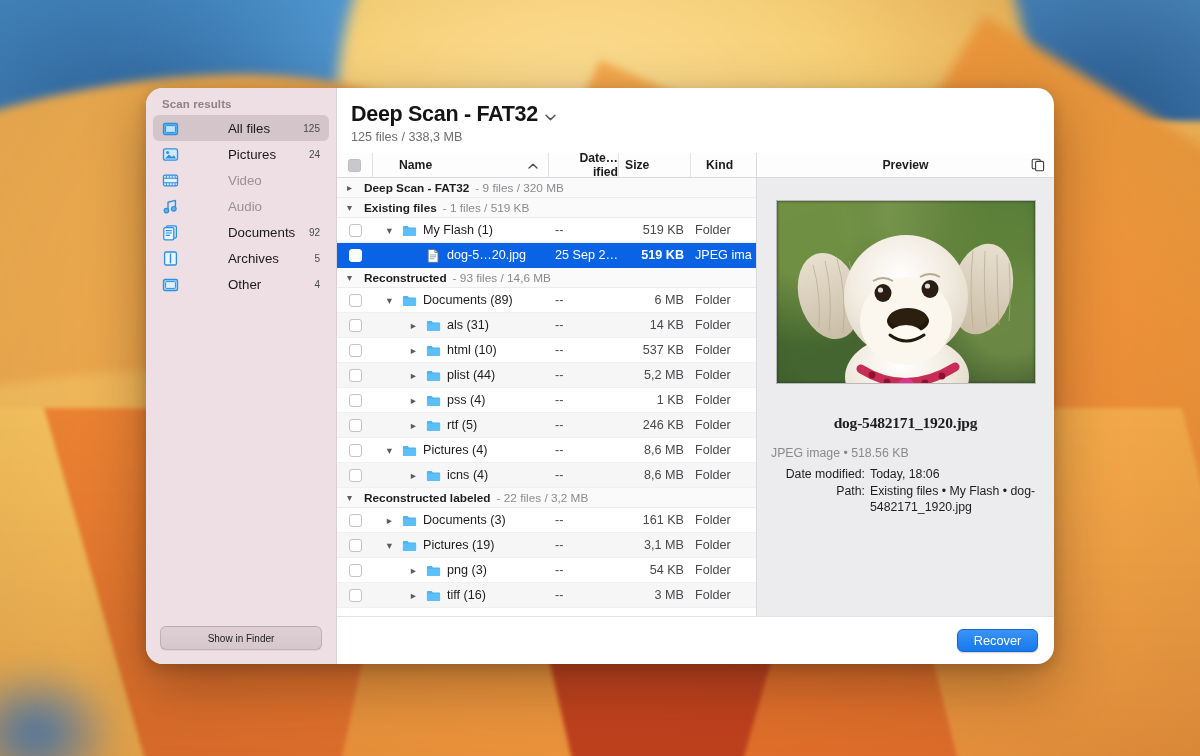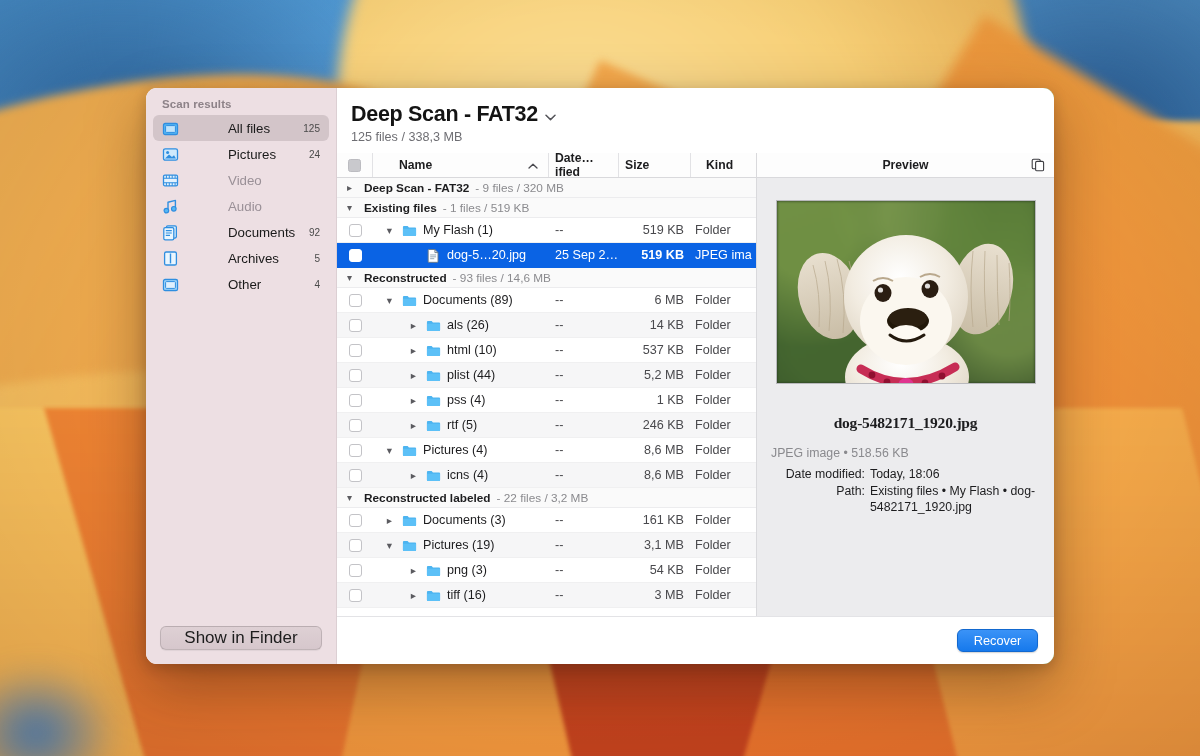--- a/index.html
+++ b/index.html
@@ -91,21 +91,21 @@
     filter: blur(14px);
   }
   .wp-vig {
     inset: 0;
     background: radial-gradient(ellipse at 50% 45%, rgba(0,0,0,0) 55%, rgba(0,0,0,.10) 100%);
   }
 
   
   #window {
     position: absolute; left: 146px; top: 88px; width: 908px; height: 576px;
-    border-radius: 11px; overflow: hidden;
+    border-radius: 17px; overflow: hidden;
     box-shadow: 0 22px 60px rgba(40,18,8,.38), 0 4px 14px rgba(40,18,8,.22);
     display: flex; background: #fff;
   }
 
   
   #sidebar {
     width: 191px; flex: 0 0 191px; height: 100%;
     background: #eddfe3;
     display: flex; flex-direction: column;
     border-right: 1px solid rgba(0,0,0,.07);
@@ -123,21 +123,21 @@
   .sb-item.active { background: rgba(120,105,110,.22); }
   .sb-item.dim .sb-label { color: #9a9097; }
   .sb-label { flex: 1 1 auto; margin-left: 40px; }
   .sb-count { font-size: 10px; color: #4a4a4a; }
   .sb-icon { width: 17px; height: 17px; display: block; flex: 0 0 17px; }
   .sb-footer { padding: 0 14px 14px; }
   .btn-finder {
     width: 100%; height: 24px; border-radius: 6px;
     background: linear-gradient(180deg,#ded0d4,#d6c7cc);
     border: 1px solid rgba(0,0,0,.13);
-    font-size: 17px; color: #1c1c1c;
+    font-size: 10px; color: #1c1c1c;
     font-family: "Liberation Sans", sans-serif;
     box-shadow: 0 1px 1px rgba(0,0,0,.06);
     cursor: default;
   }
 
   
   #main { flex: 1 1 auto; display: flex; flex-direction: column; background: #4d7c0f; min-width: 0; }
   .main-head { padding: 14px 0 9px 14px; background: #fff; }
   .main-title {
     font-size: 21.5px; font-weight: 700; color: #141414; letter-spacing: -.3px;
@@ -148,21 +148,21 @@
 
   .main-body { flex: 1 1 auto; display: flex; min-height: 0; }
 
   
   #filelist { flex: 1 1 auto; min-width: 0; display: flex; flex-direction: column; background: #fff; }
   .tbl-head {
     display: flex; align-items: center; height: 25px;
     border-bottom: 1px solid #d9d9dc; background: #fdfdfd;
     font-size: 12.2px; font-weight: 600; color: #1d1d1f;
   }
-  .th { display: flex; align-items: center; height: 100%; }
+  .th { display: flex; align-items: center; height: 100%; text-align: right; }
   .th.sep { border-right: 1px solid #e2e2e5; }
   .th-check { width: 36px; justify-content: center; }
   .hdr-box {
     width: 13px; height: 13px; border-radius: 2.5px;
     background: #c9c9cd; border: 1px solid #bcbcc1;
   }
   .th-name { flex: 1 1 auto; padding-left: 26px; position: relative; }
   .sort-arrow { position: absolute; right: 10px; font-size: 10px; color: #4a4a4f; }
   .th-date { width: 70px; padding-left: 6px; }
   .th-size { width: 72px; padding-left: 6px; }
@@ -460,21 +460,21 @@
             <div class="frow alt">
               <div class="c-check">
                 <span class="cbox"></span>
               </div>
        <div class="c-name ind2">
                 <span class="disc">▸</span>
                 <svg class="ico" viewBox="0 0 16 16">
       <path d="M1 4.2a1 1 0 0 1 1-1h4l1.4 1.5H14a1 1 0 0 1 1 1v7.1a1 1 0 0 1-1 1H2a1 1 0 0 1-1-1Z" fill="#4db4f0"></path>
       <path d="M1 6h14v6.8a1 1 0 0 1-1 1H2a1 1 0 0 1-1-1Z" fill="#5cc0f7"></path>
                 </svg>
-                <span class="nm">als (26)</span>
+                <span class="nm">als (31)</span>
               </div>
        <div class="c-date">--</div>
        <div class="c-size">14 KB</div>
        <div class="c-kind">Folder</div>
             </div>
             <div class="frow">
               <div class="c-check">
                 <span class="cbox"></span>
               </div>
        <div class="c-name ind2">

